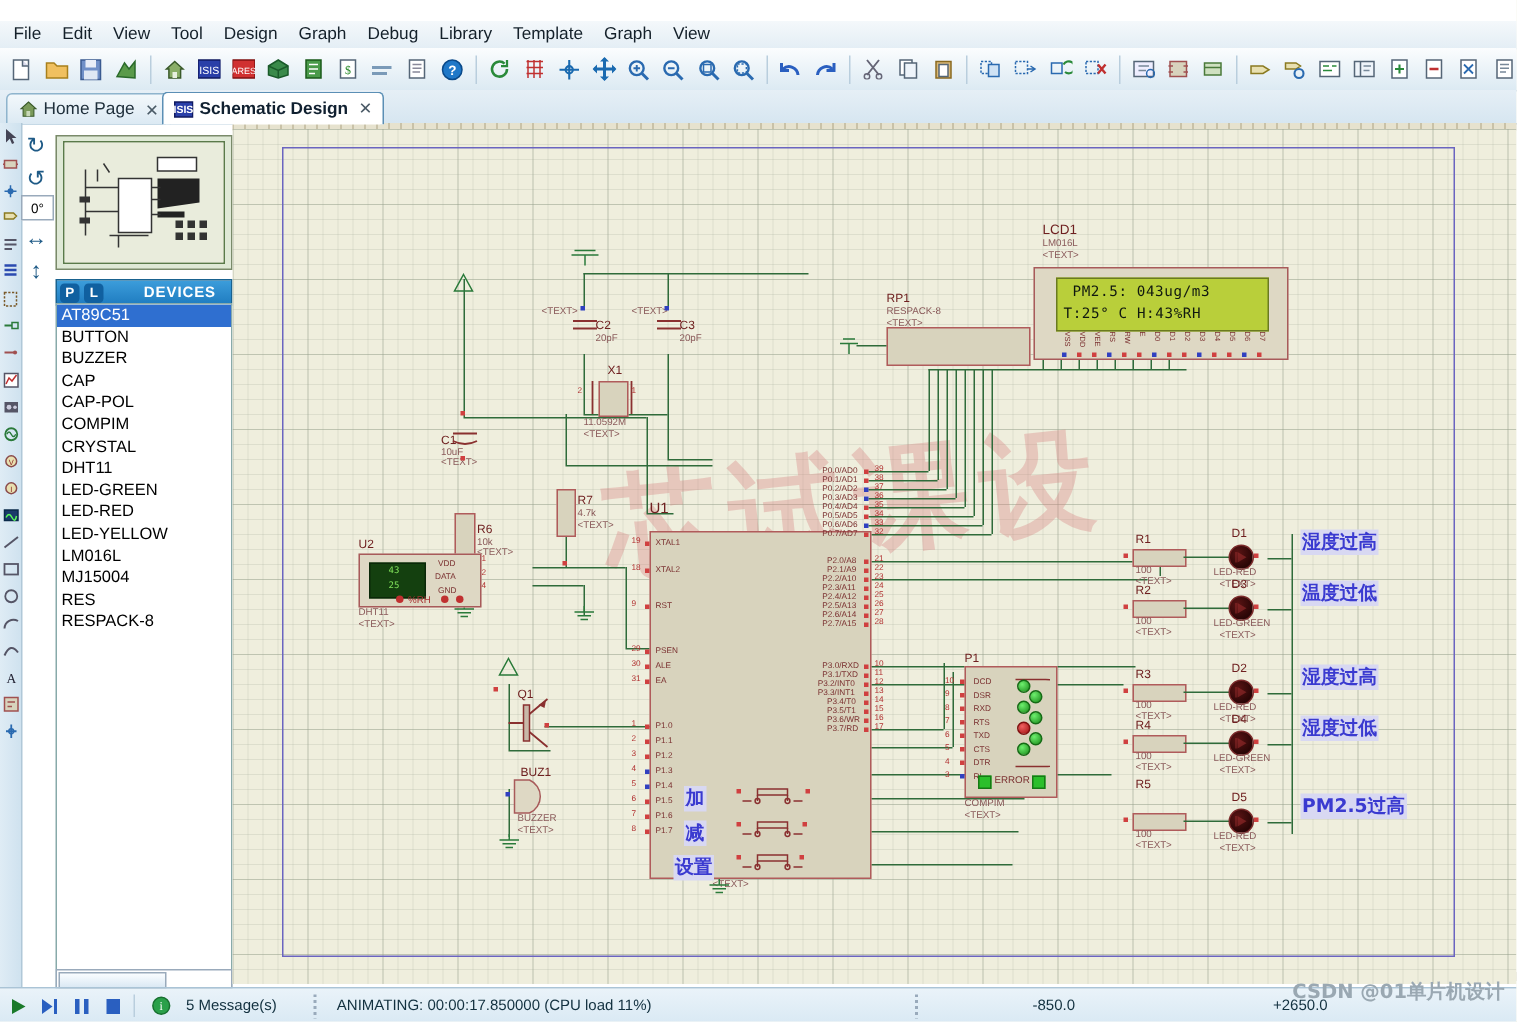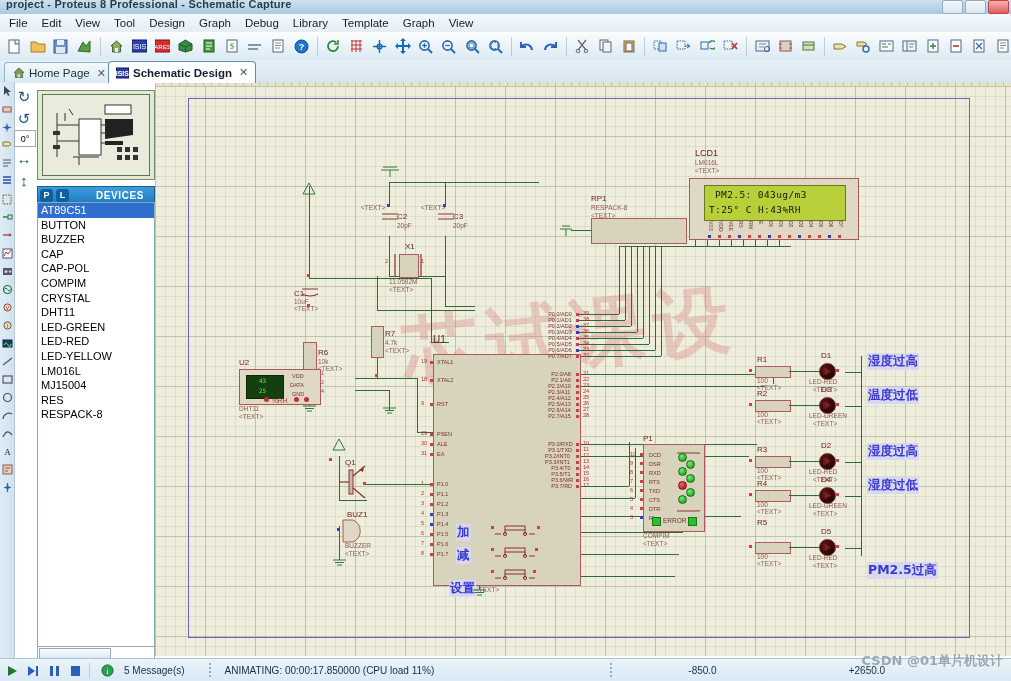--- a/index.html
+++ b/index.html
@@ -154,28 +154,20 @@
   .hscroll-thumb{position:absolute;left:1px;top:1px;width:70px;height:9px;
      background:linear-gradient(#fafdff,#dbe9f4);border:1px solid #9ab;}
   .ruler-bot{position:absolute;left:155px;top:648px;width:856px;height:6px;
      background:repeating-linear-gradient(to right,#c9c2a8 0 1px,#e6e2ce 1px 8px);}
 </style>
 </head>
 <body>
 
 <div id="app">
 
-  <div class="titlebar">
-    <div class="title-text">project - Proteus 8 Professional - Schematic Capture</div>
-    <div class="win-btns">
-      <div class="win-btn"></div>
-      <div class="win-btn"></div>
-      <div class="win-btn close"></div>
-    </div>
-  </div>
 
   <div class="menubar" id="menubar">
       <div class="menu-item">File</div>
       <div class="menu-item">Edit</div>
       <div class="menu-item">View</div>
       <div class="menu-item">Tool</div>
       <div class="menu-item">Design</div>
       <div class="menu-item">Graph</div>
       <div class="menu-item">Debug</div>
       <div class="menu-item">Library</div>
@@ -1155,21 +1147,21 @@
       <div class="cp-led" style="left:34px;top:50px;"></div>
       <div class="cp-sq" style="left:8px;top:72px;"></div>
       <div class="cp-sq" style="left:44px;top:72px;"></div>
       <div class="val" style="left:19px;top:72px;color:#7a3030;">ERROR</div>
     </div>
     <div class="val" style="left:488px;top:446px;">COMPIM</div>
     <div class="val" style="left:488px;top:454px;">&lt;TEXT&gt;</div>
 
     <div class="cn" style="left:301px;top:438px;">加</div>
     <div class="cn" style="left:301px;top:461px;">减</div>
-    <div class="cn" style="left:294px;top:484px;margin-top:10px;">设置</div>
+    <div class="cn" style="left:294px;top:484px;">设置</div>
     <svg style="position:absolute;left:336px;top:436px;" width="48" height="16">
       <path d="M4 12 h6 M38 12 h6" stroke="#8a3030" stroke-width="1"></path>
       <rect x="14" y="4" width="20" height="4" fill="none" stroke="#8a3030" stroke-width="1"></rect>
       <path d="M14 8 v4 M34 8 v4" stroke="#8a3030" stroke-width="1"></path>
       <circle cx="14" cy="12" r="1.6" fill="none" stroke="#8a3030"></circle>
         <circle cx="34" cy="12" r="1.6" fill="none" stroke="#8a3030"></circle>
     </svg>
     <svg style="position:absolute;left:336px;top:458px;" width="48" height="16">
       <path d="M4 12 h6 M38 12 h6" stroke="#8a3030" stroke-width="1"></path>
       <rect x="14" y="4" width="20" height="4" fill="none" stroke="#8a3030" stroke-width="1"></rect>
@@ -1265,21 +1257,21 @@
         <div class="val" style="left: 654px; top: 468px;">LED-RED</div>
         <div class="val" style="left: 658px; top: 476px;">&lt;TEXT&gt;</div>
         <div class="pad" style="left: 681px; top: 459px;"></div>
       </div>
 
     <div id="alarm-labels">
         <div class="cn" style="left: 712px; top: 267px;">湿度过高</div>
         <div class="cn" style="left: 712px; top: 301px;">温度过低</div>
         <div class="cn" style="left: 712px; top: 357px;">湿度过高</div>
         <div class="cn" style="left: 712px; top: 391px;">湿度过低</div>
-        <div class="cn" style="left: 712px; top: 443px; margin-top: 33px;">PM2.5过高</div>
+        <div class="cn" style="left: 712px; top: 443px;">PM2.5过高</div>
       </div>
   </div>
 
   <div class="statusbar">
     <div class="anim-btn">
       <svg width="11" height="12">
           <path d="M1 1 L10 6 L1 11 Z" fill="#1a7a2a"></path>
         </svg>
     </div>
     <div class="anim-btn">

